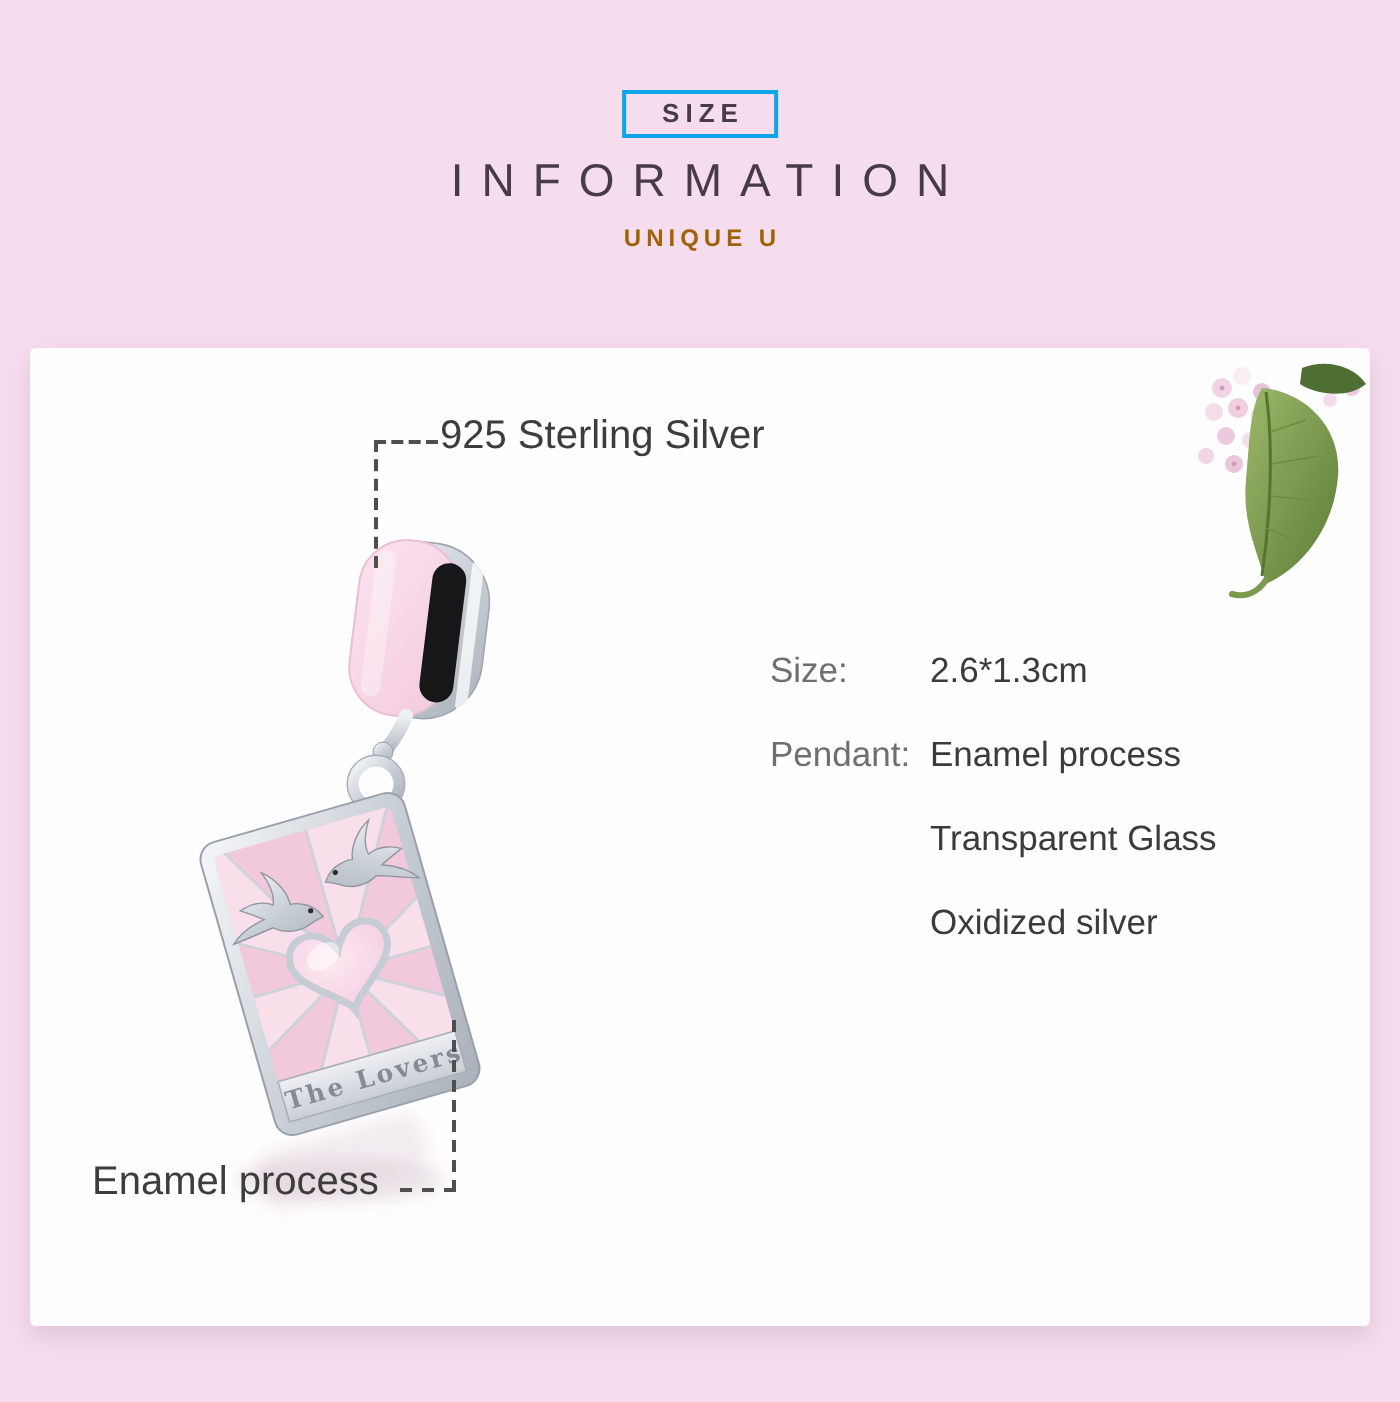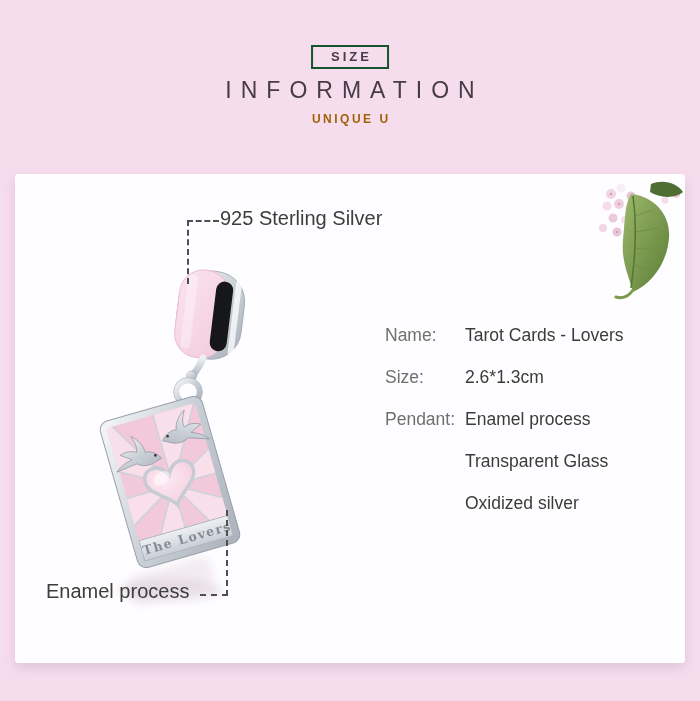--- a/index.html
+++ b/index.html
@@ -9,21 +9,21 @@
     height: 701px;
     overflow: hidden;
     background: #f6ddee;
     font-family: "Liberation Sans", sans-serif;
   }
   .stage { position: relative; width: 700px; height: 701px; }
 
   
   .size-badge {
     position: absolute; top: 45px; left: 50%; transform: translateX(-50%);
-    border: 2px solid #14532d; color: #473b47;
+    border: 2px solid #0ea5e9; color: #473b47;
     font-size: 13px; font-weight: bold; letter-spacing: 3px;
     padding: 2px 15px 2px 18px; line-height: 16px;
   }
   .page-title {
     position: absolute; top: 77px; width: 100%; text-align: center;
     color: #473b47; font-size: 23px; font-weight: 400;
     letter-spacing: 9px; padding-left: 9px; box-sizing: border-box;
   }
   .page-subtitle {
     position: absolute; top: 112px; width: 100%; text-align: center;
@@ -207,24 +207,20 @@
     </svg>
 
     <div class="bracket-a"></div>
     <div class="callout-text callout-a-text">925 Sterling Silver</div>
 
     <div class="bracket-b"></div>
     <div class="callout-text callout-b-text">Enamel process</div>
 
     <div class="specs">
       <div class="spec-row">
-        <span class="spec-label">Name:</span>
-        <span class="spec-value">Tarot Cards - Lovers</span>
-      </div>
-      <div class="spec-row">
         <span class="spec-label">Size:</span>
         <span class="spec-value">2.6*1.3cm</span>
       </div>
       <div class="spec-row">
         <span class="spec-label">Pendant:</span>
         <span class="spec-value">Enamel process</span>
       </div>
       <div class="spec-row">
         <span class="spec-label"></span>
         <span class="spec-value">Transparent Glass</span>

